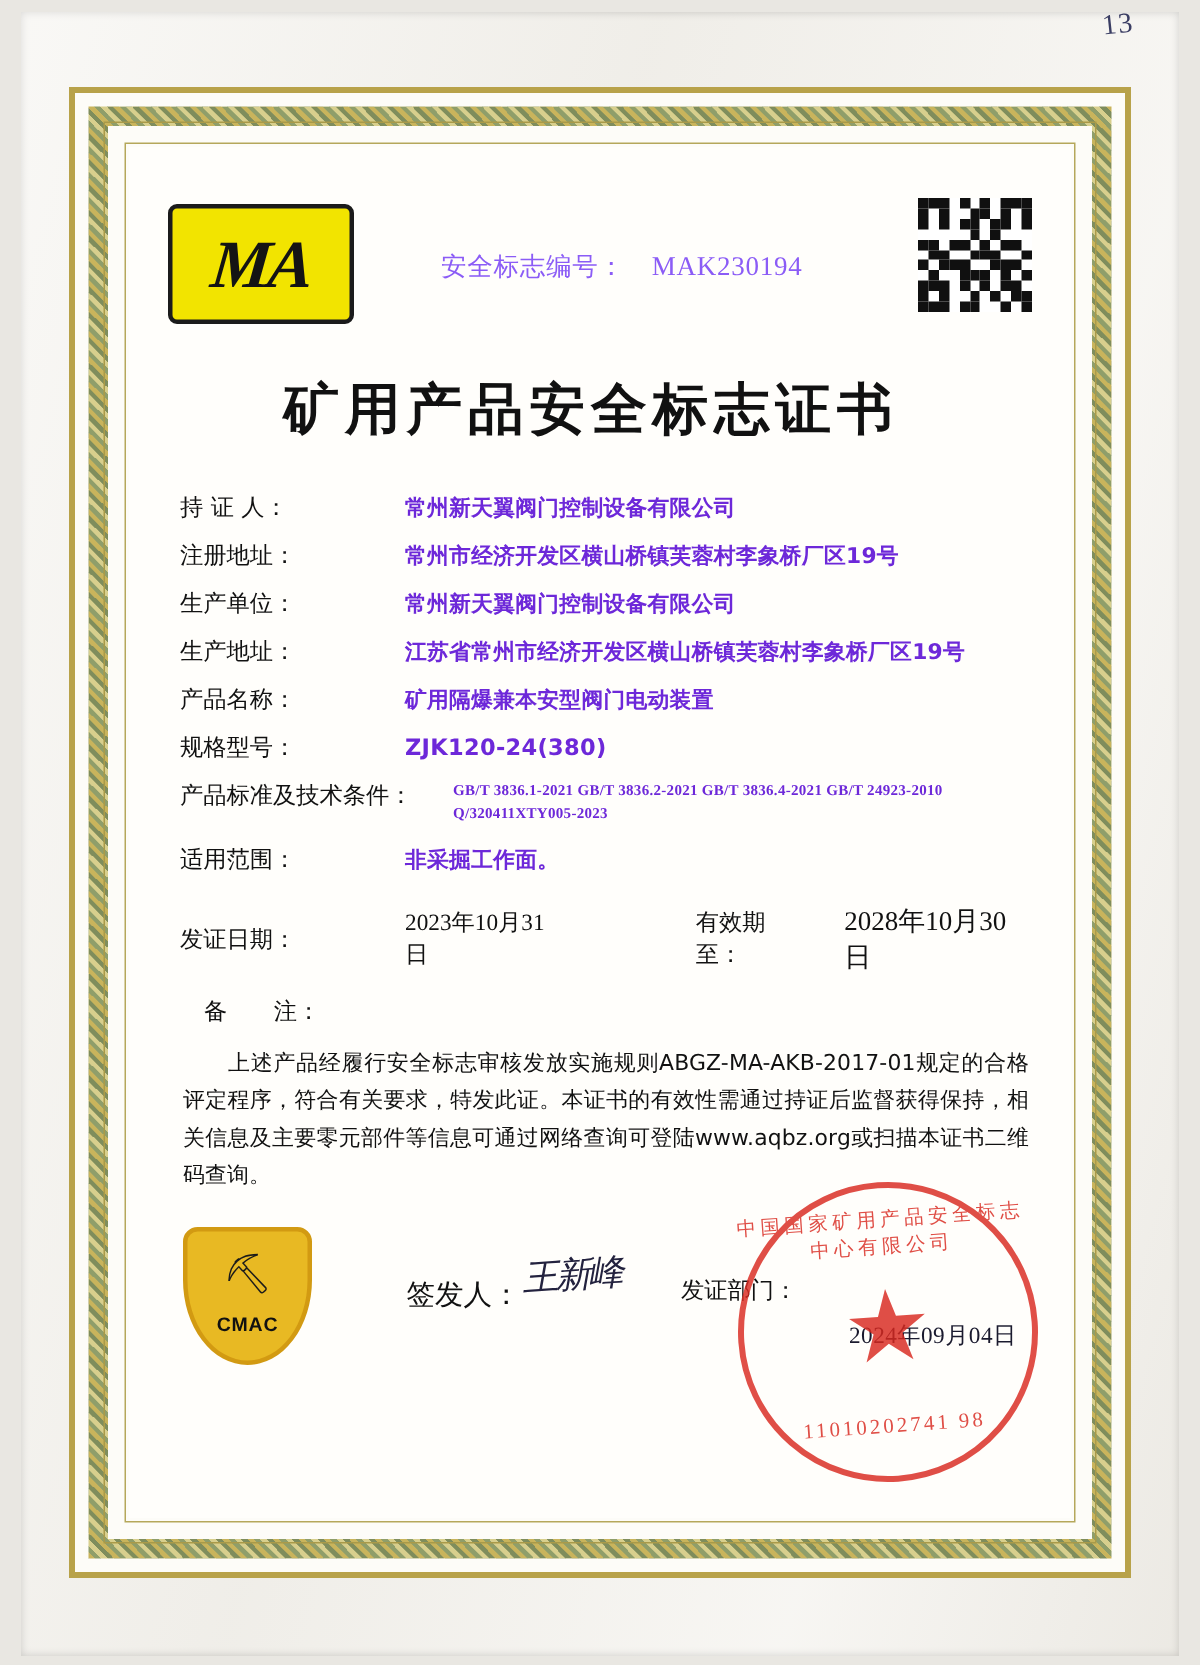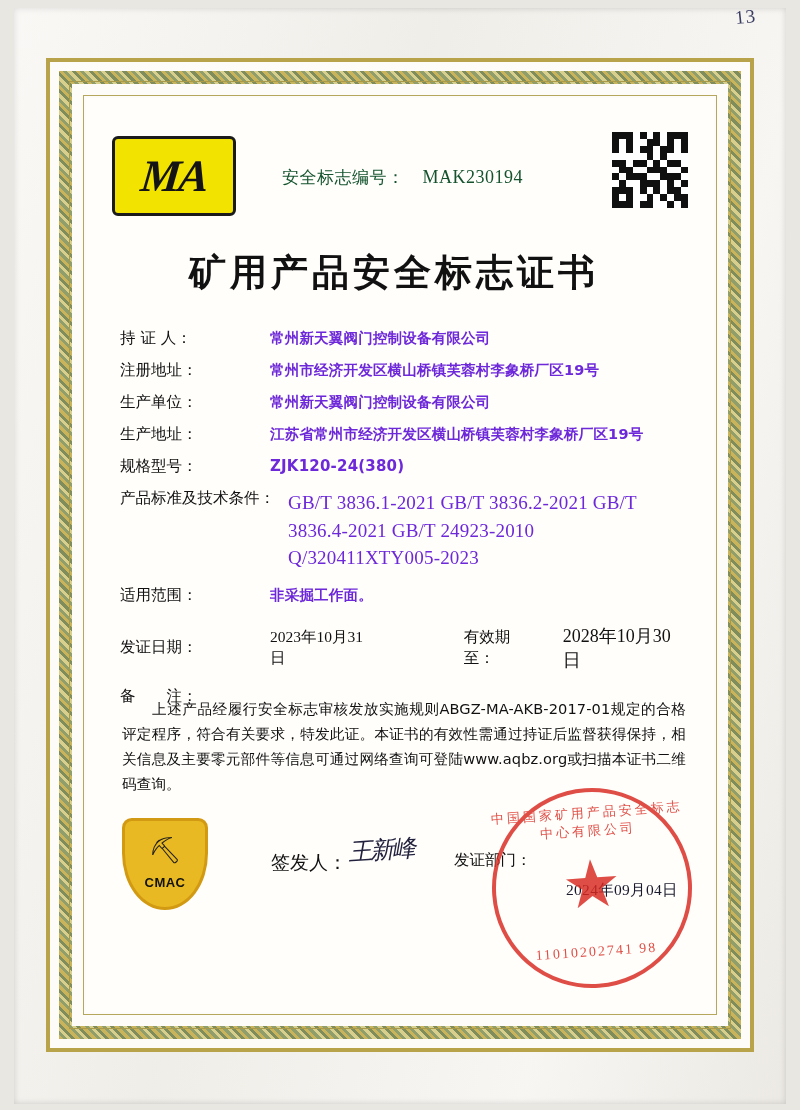--- a/index.html
+++ b/index.html
@@ -116,25 +116,25 @@
     font-weight: bold;
     font-size: 45px;
     font-style: italic;
     color: #141414;
     letter-spacing: -2px;
     line-height: 1;
     transform: skewX(-6deg);
   }
   .cert-no {
     position: absolute;
-    left: 196px;
+    left: 208px;
     top: 34px;
     font-family: "DejaVu Sans", sans-serif;
     font-size: 17px;
-    color: #14532d;
+    color: #8b5cf6;
     letter-spacing: 0.5px;
   }
   .cert-no b { font-weight: normal; }
   .cert-no .num {
     font-family: "Liberation Serif", serif;
     margin-left: 18px;
     font-size: 18px;
   }
 
   
@@ -198,24 +198,25 @@
     letter-spacing: 0.2px;
     padding-top: 1px;
   }
   .f-value.model {
     font-family: "DejaVu Sans", sans-serif;
     font-weight: bold;
     font-size: 15px;
   }
   .f-value.std {
     font-family: "Liberation Serif", serif;
-    font-weight: normal;
-    font-size: 19px;
+    font-weight: bold;
+    font-size: 10px;
     line-height: 1.45;
     max-width: 420px;
+    margin-left: 14px;
   }
   .field.std-row { margin-bottom: 13px; }
 
   .date-row {
     display: flex;
     align-items: center;
     margin-top: 18px;
     margin-bottom: 14px;
   }
   .date-row .f-label { width: 150px; flex: 0 0 150px; }
@@ -229,21 +230,21 @@
     font-size: 15.5px;
     color: #111;
     margin-left: 86px;
   }
   .date-row .d-val2 {
     font-family: "Liberation Serif", serif;
     font-size: 18px;
     color: #111;
     margin-left: 22px;
   }
-  .remark-row { margin-top: 14px; }
+  .remark-row { margin-top: 14px; margin-left: 16px; }
 
   
   .statement {
     position: absolute;
     left: 36px;
     right: 28px;
     top: 598px;
     font-family: "DejaVu Sans", sans-serif;
     font-size: 14.6px;
     line-height: 1.72;
@@ -543,20 +544,24 @@
       <div class="field">
         <div class="f-label">生产单位：</div>
         <div class="f-value">常州新天翼阀门控制设备有限公司</div>
       </div>
 
       <div class="field">
         <div class="f-label">生产地址：</div>
         <div class="f-value">江苏省常州市经济开发区横山桥镇芙蓉村李象桥厂区19号</div>
       </div>
 
+      <div class="field">
+        <div class="f-label">产品名称：</div>
+        <div class="f-value">矿用隔爆兼本安型阀门电动装置</div>
+      </div>
 
       <div class="field">
         <div class="f-label">规格型号：</div>
         <div class="f-value model">ZJK120-24(380)</div>
       </div>
 
       <div class="field std-row">
         <div class="f-label wide">产品标准及技术条件：</div>
         <div class="f-value std">GB/T 3836.1-2021 GB/T 3836.2-2021 GB/T 3836.4-2021 GB/T 24923-2010 Q/320411XTY005-2023</div>
       </div>

